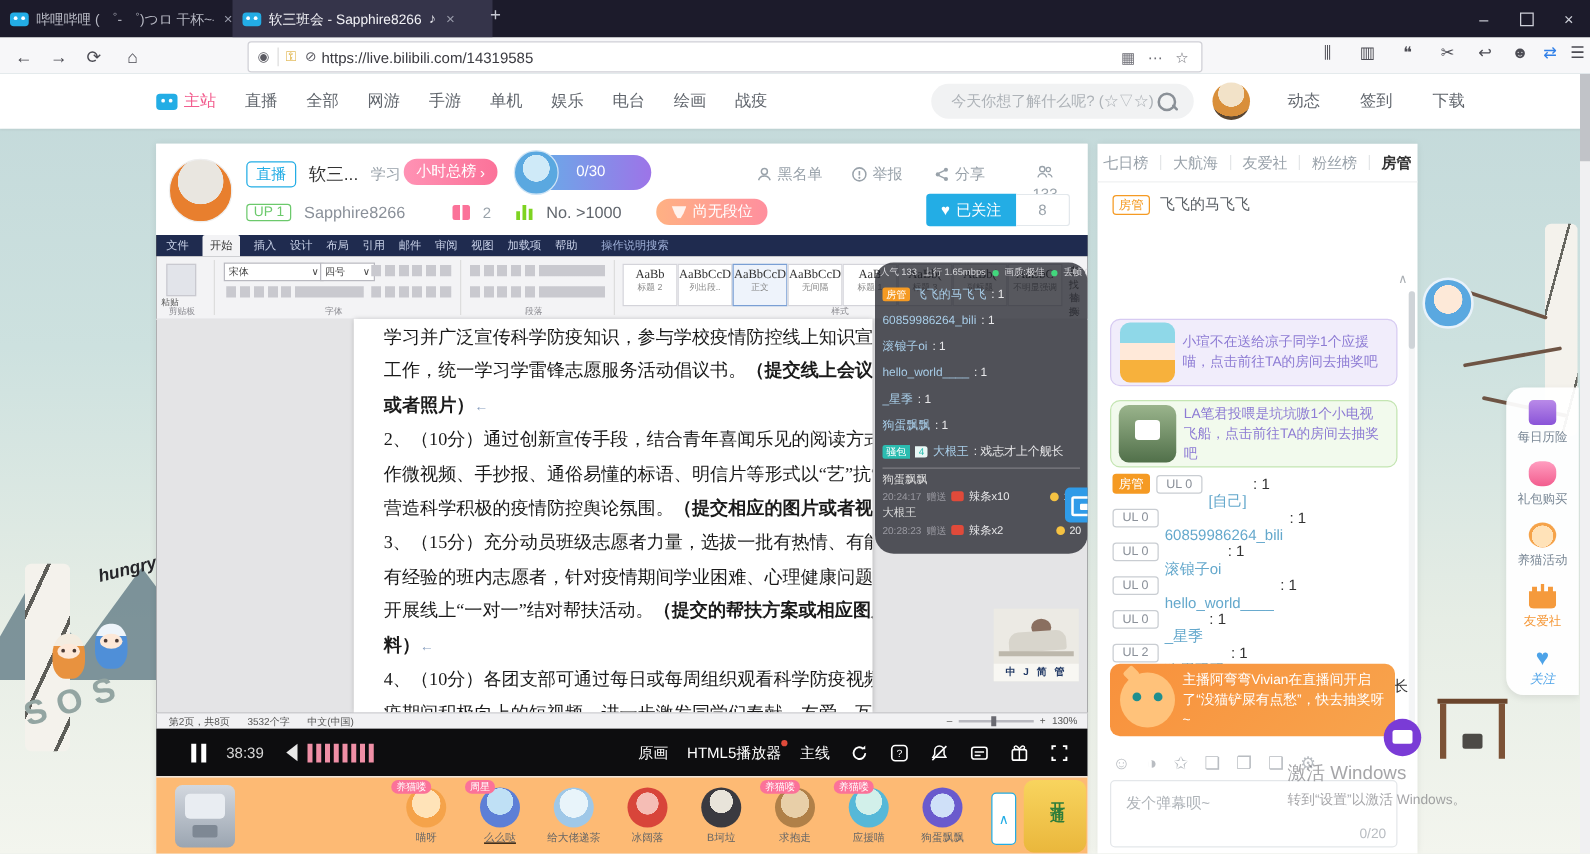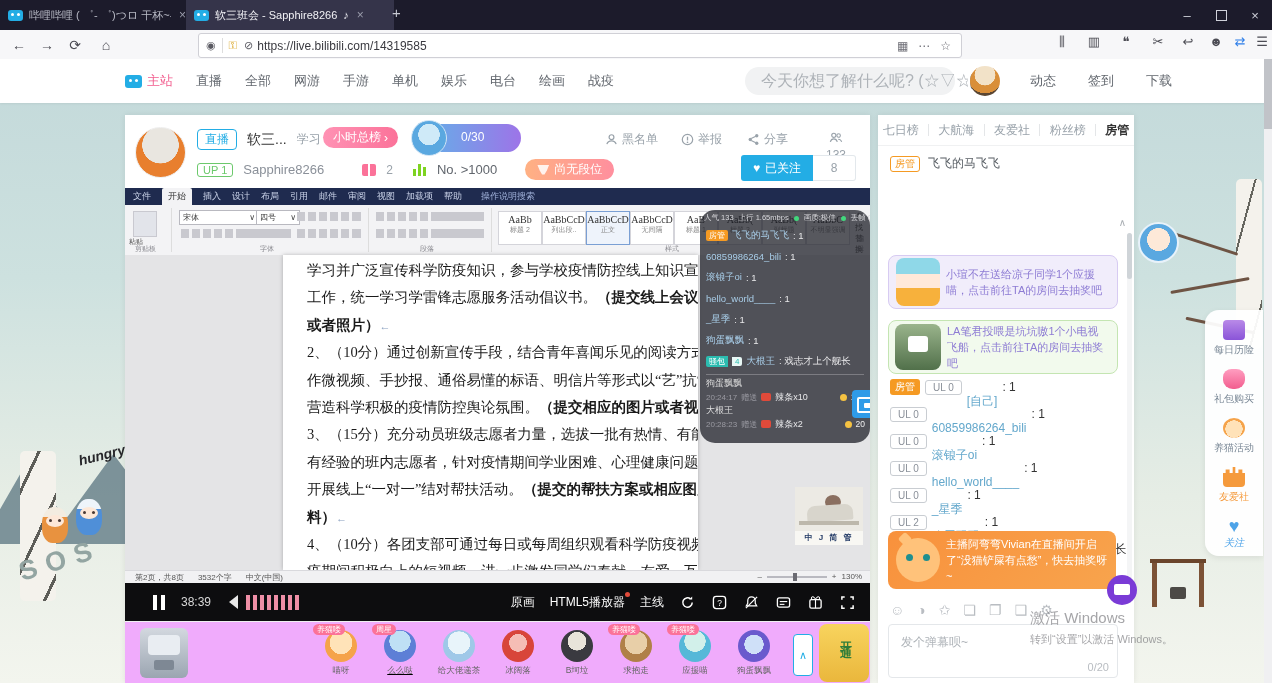--- a/index.html
+++ b/index.html
@@ -44,21 +44,21 @@
   .well .bar{position:absolute;left:0;top:2px;width:56px;height:4px;background:#6b452c;}
   .well .bucket{position:absolute;left:20px;top:30px;width:16px;height:12px;background:#4c4a46;border-radius:2px;}
 
   
   #bilinav{position:absolute;left:0;top:0;width:1272px;height:44px;background:#fff;box-shadow:0 1px 2px rgba(0,0,0,.06);}
   .bnav-items{position:absolute;left:125px;top:0;height:44px;display:flex;align-items:center;gap:23px;font-size:13px;color:#61666d;}
   .bnav-items .first{color:#f25d8e;display:flex;align-items:center;gap:5px;}
   .tvicon{width:17px;height:13px;background:#23ade5;border-radius:3px;position:relative;}
   .tvicon:after{content:"";position:absolute;left:4px;top:4px;width:3px;height:3px;background:#fff;border-radius:50%;box-shadow:6px 0 0 #fff;}
   #bsearch{position:absolute;left:745px;top:8px;width:210px;height:28px;background:#f1f2f3;border-radius:14px;display:flex;align-items:center;}
-  #bsearch input{border:0;background:transparent;outline:none;flex:1;margin-left:14px;font-size:16px;color:#555;}
+  #bsearch input{border:0;background:transparent;outline:none;flex:1;margin-left:14px;font-size:12px;color:#555;}
   #bsearch input::placeholder{color:#aeb3b8;}
   .mag{width:11px;height:11px;border:2px solid #8a9097;border-radius:50%;position:relative;margin-right:14px;}
   .mag:after{content:"";position:absolute;left:9px;top:9px;width:6px;height:2px;background:#8a9097;transform:rotate(45deg);border-radius:1px;}
   #bavatar{position:absolute;left:970px;top:7px;width:30px;height:30px;border-radius:50%;background:radial-gradient(circle at 50% 30%,#f2e2c8 0 40%,#d98f3a 41% 70%,#5a4632 71%);}
   .bnav-links{position:absolute;left:1030px;top:0;height:44px;display:flex;align-items:center;gap:32px;font-size:13px;color:#61666d;}
 
   
   #main{position:absolute;left:125px;top:56px;width:745px;height:568px;background:#fff;box-shadow:0 0 6px rgba(0,0,0,.08);}
   #shead{position:absolute;left:0;top:0;width:745px;height:73px;background:#fff;}
   #savatar{position:absolute;left:10px;top:12px;width:49px;height:49px;border-radius:50%;background:radial-gradient(circle at 50% 35%,#e9e6e0 0 45%,#e87f2e 46% 80%,#3d3a36 81%);border:1px solid #eee;}
@@ -145,21 +145,21 @@
   .ptime{margin-left:16px;font-size:12px;color:#d8d8d8;}
   .spk{margin-left:18px;width:0;height:0;border:7px solid transparent;border-right:9px solid #e8e8e8;border-left:0;}
   .vols{margin-left:8px;display:flex;gap:3px;align-items:center;}
   .vols i{display:block;width:4px;height:15px;background:#ef8fa6;}
   .pright{margin-left:auto;display:flex;align-items:center;gap:15px;margin-right:14px;font-size:12px;color:#fff;}
   .html5{position:relative;}
   .html5:after{content:"";position:absolute;right:-5px;top:-2px;width:5px;height:5px;border-radius:50%;background:#e04a3a;}
   .pic{width:17px;height:17px;display:flex;align-items:center;justify-content:center;}
 
   
-  #giftbar{position:absolute;left:0;top:506px;width:745px;height:62px;background:#f0abfc;border-top:1px solid #f0f0f2;}
+  #giftbar{position:absolute;left:0;top:506px;width:745px;height:62px;background:#fdba74;border-top:1px solid #f0f0f2;}
   #gacha{position:absolute;left:15px;top:6px;width:48px;height:50px;background:linear-gradient(#d3d8df,#9ba5b1);border-radius:6px;}
   #gacha:before{content:"";position:absolute;left:8px;top:7px;width:32px;height:20px;background:#e9edf2;border-radius:4px;}
   #gacha:after{content:"";position:absolute;left:14px;top:32px;width:20px;height:10px;background:#7e8894;border-radius:2px;}
   .gitem{position:absolute;top:8px;width:48px;text-align:center;}
   .gtag{position:absolute;left:-4px;top:-6px;background:#fb7299;color:#fff;font-size:8px;border-radius:7px;padding:0 4px;white-space:nowrap;z-index:2;}
   .gico{width:32px;height:32px;border-radius:50%;margin:0 auto;}
   .glabel{font-size:8.5px;color:#666;margin-top:3px;white-space:nowrap;}
   .g0{background:radial-gradient(circle at 50% 40%,#ffe3b8 0 45%,#f5a34a 46%);}
   .g1{background:radial-gradient(circle at 50% 35%,#bfe0f5 0 40%,#5d7fd6 41%);}
   .g2{background:radial-gradient(circle at 50% 40%,#e8f4fa 0 45%,#9fc8e8 46%);}

